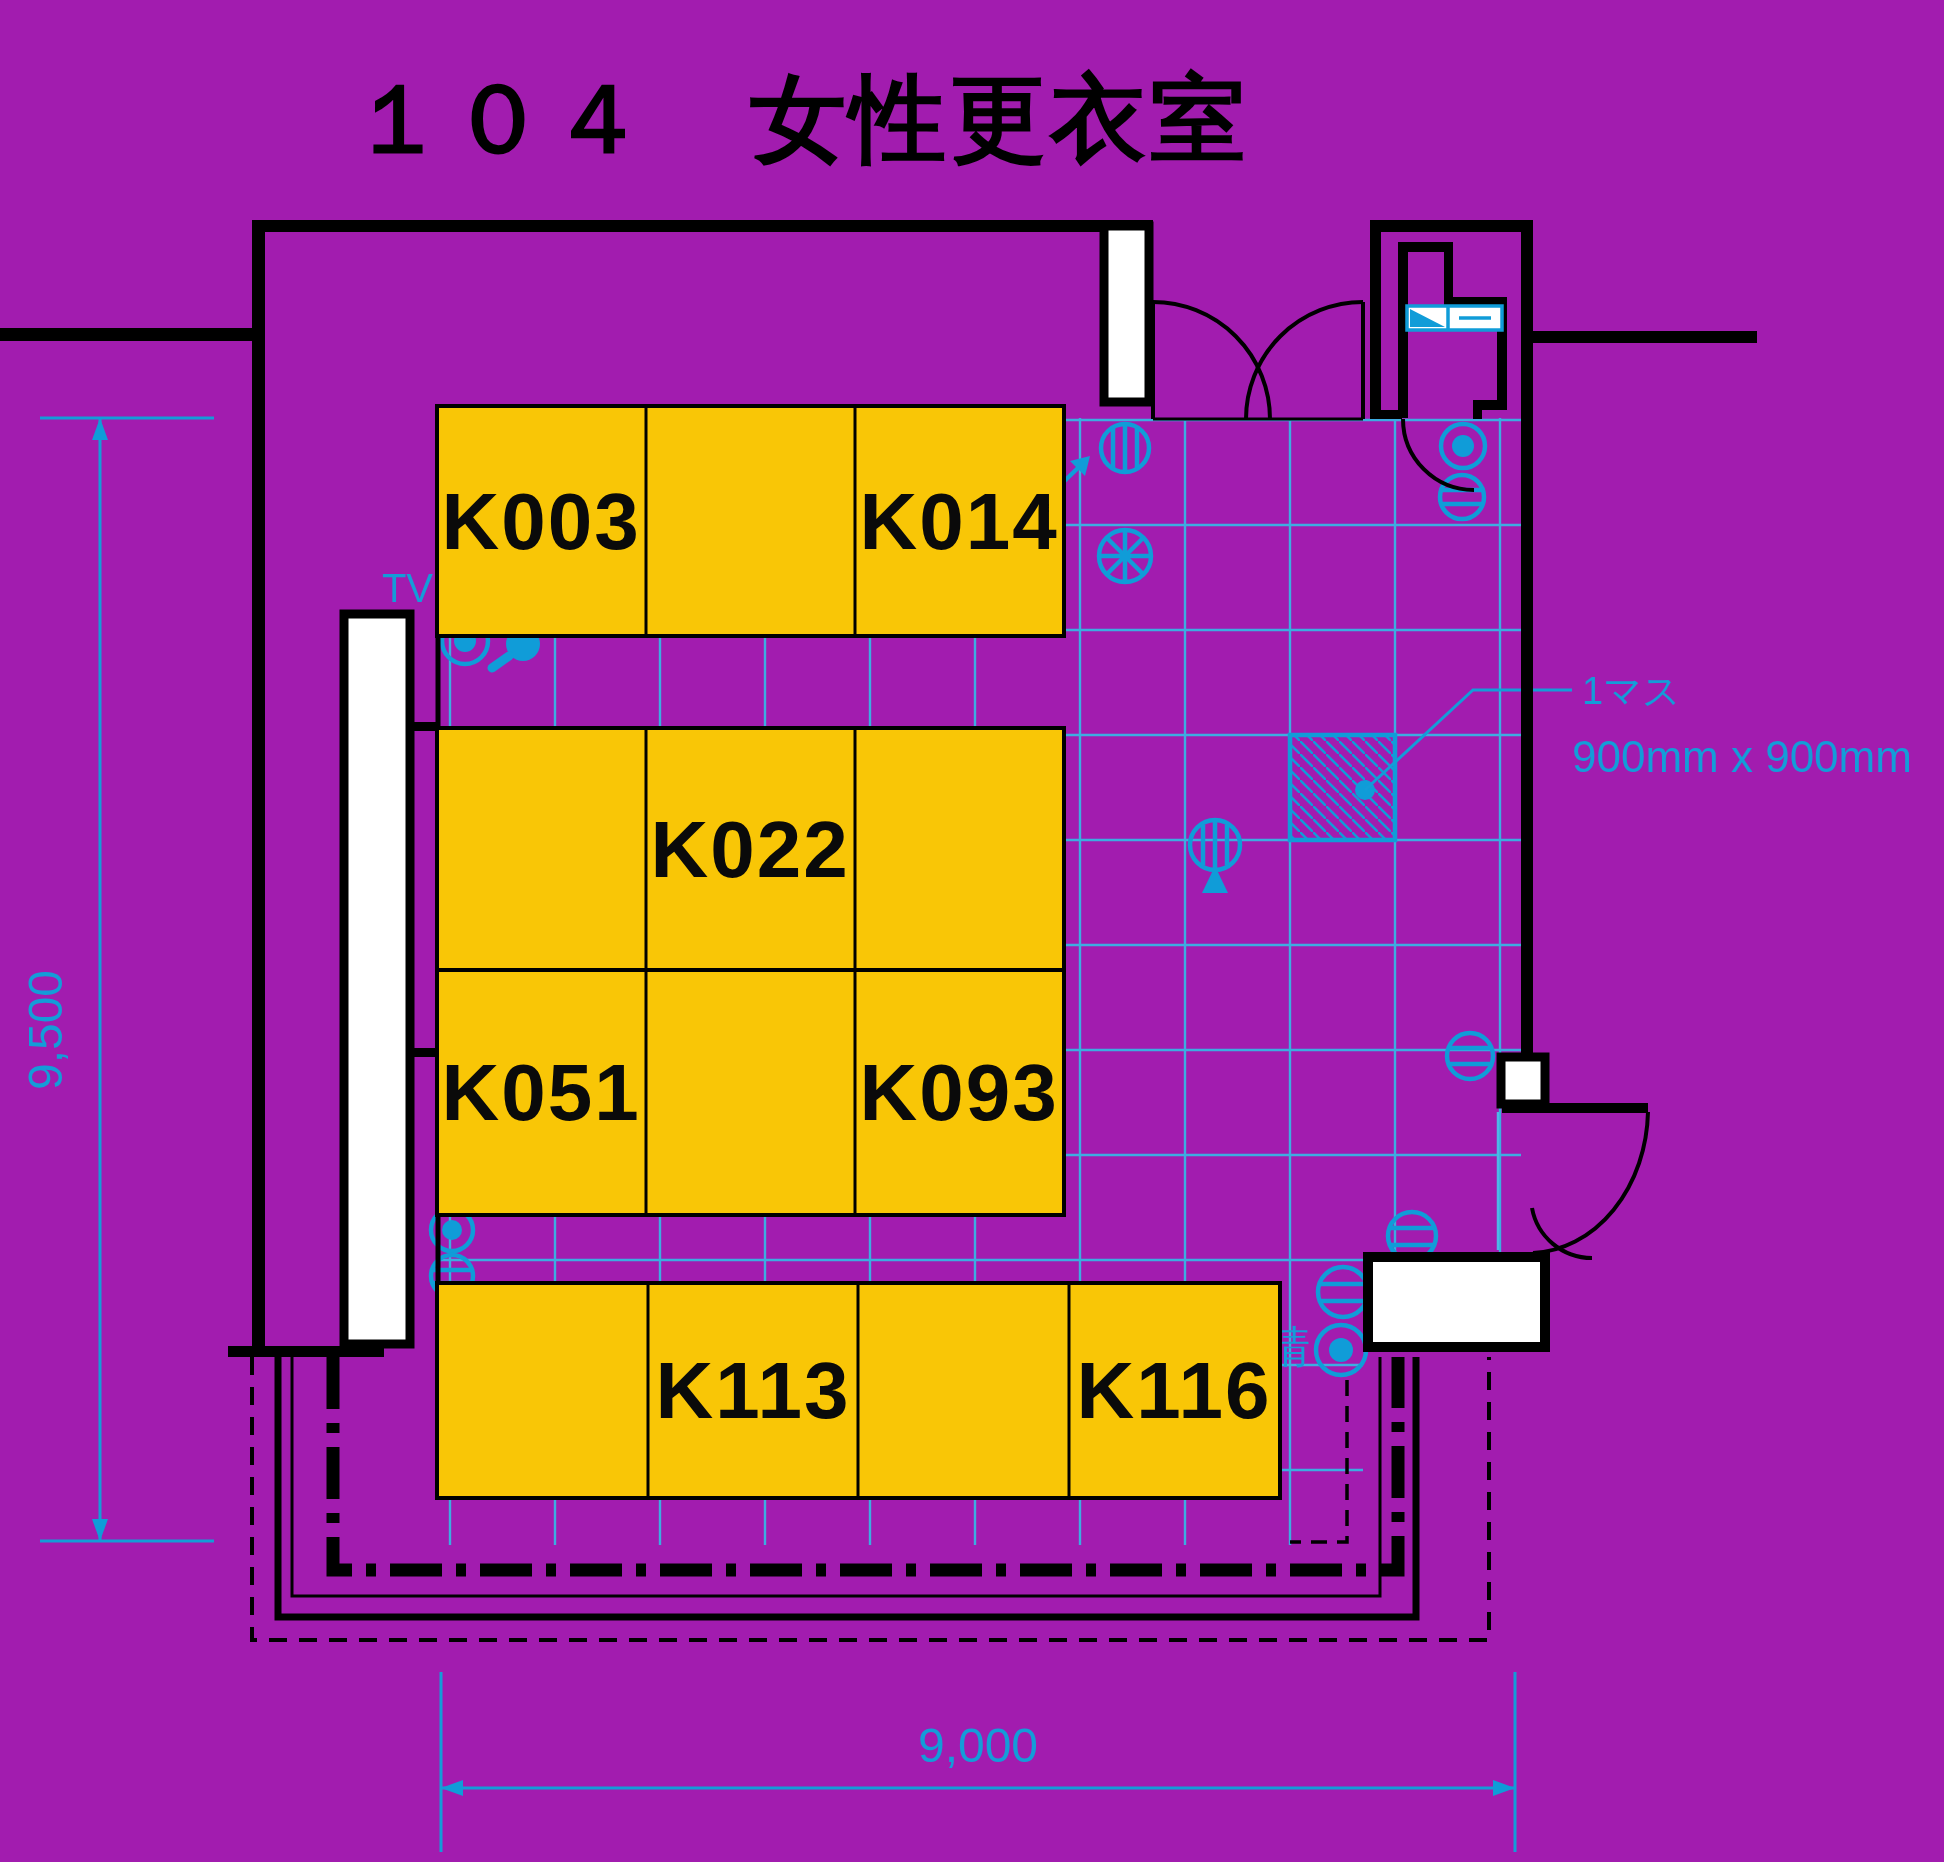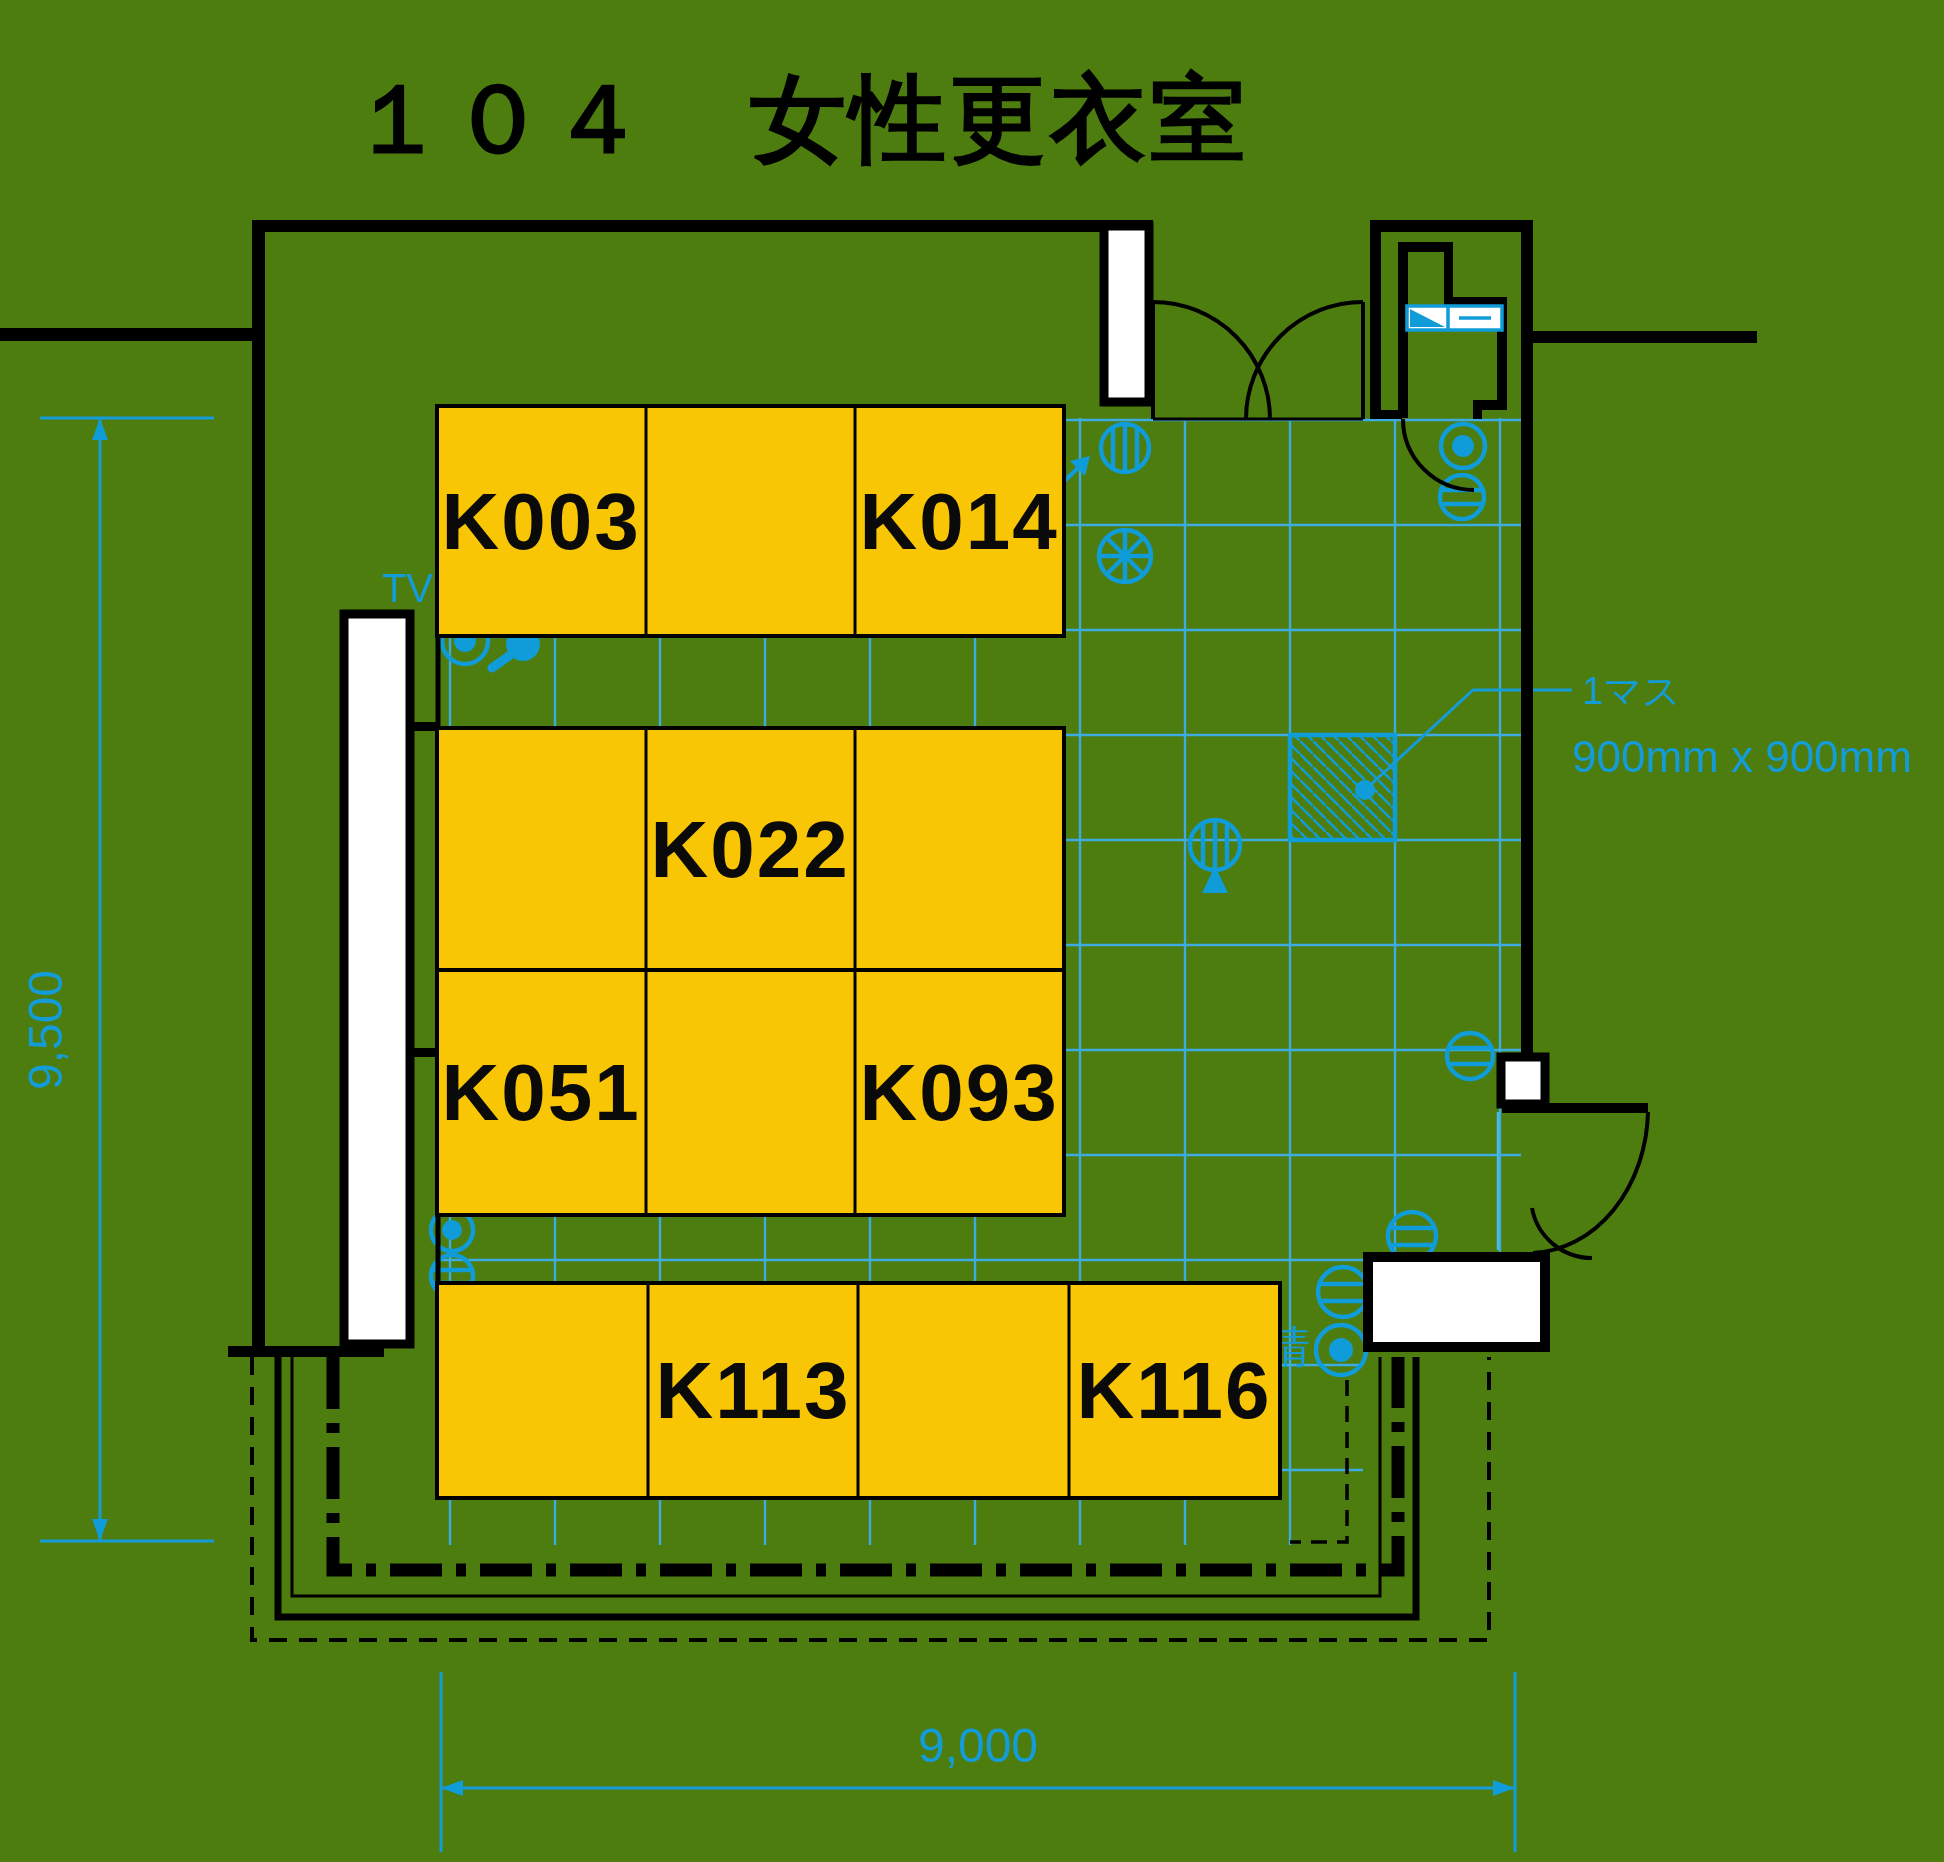--- a/index.html
+++ b/index.html
@@ -1,16 +1,16 @@
 <!DOCTYPE html>
 <html><head>
 <meta charset="utf-8">
 <style>
   html,body{margin:0;padding:0;background:#ffffff;}
-  .page{position:relative;width:1944px;height:1862px;background:#4d7c0f;overflow:hidden;
+  .page{position:relative;width:1944px;height:1862px;background:#a21caf;overflow:hidden;
         font-family:"Liberation Sans", sans-serif;}
   svg{position:absolute;left:0;top:0;}
   .wall{fill:#000000;}
   .wallstroke{fill:#ffffff;stroke:#000000;}
   .door{stroke:#000000;fill:none;}
   .grid{stroke:#3dace1;stroke-width:2.4;}
   .fix{stroke:#109cd8;fill:none;stroke-width:4.5;}
   .fixfill{fill:#109cd8;stroke:none;}
   .dim{stroke:#149cd8;stroke-width:3;fill:none;}
   .dimtext{fill:#149cd8;font-size:48px;}

